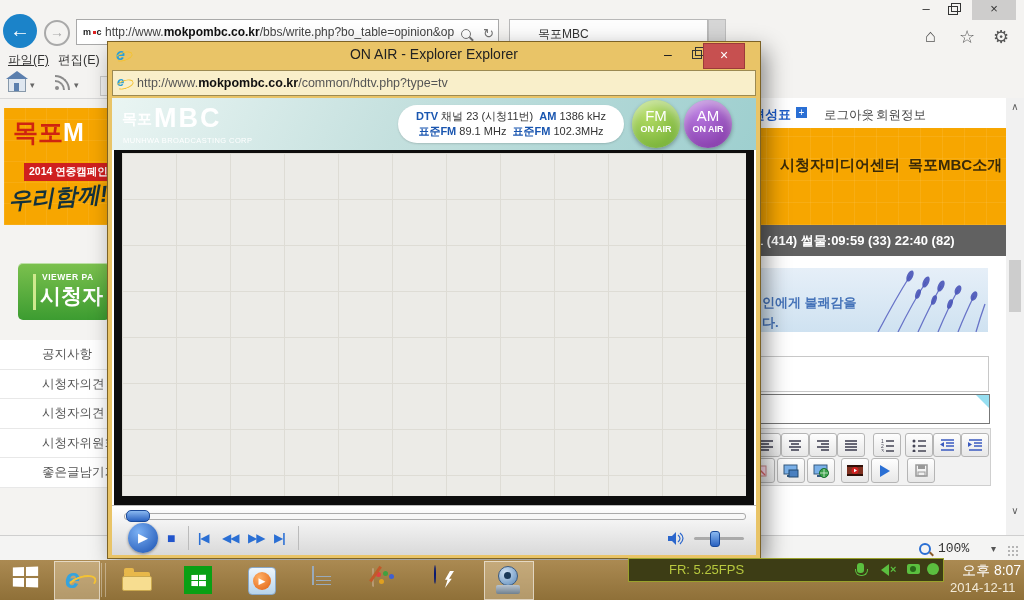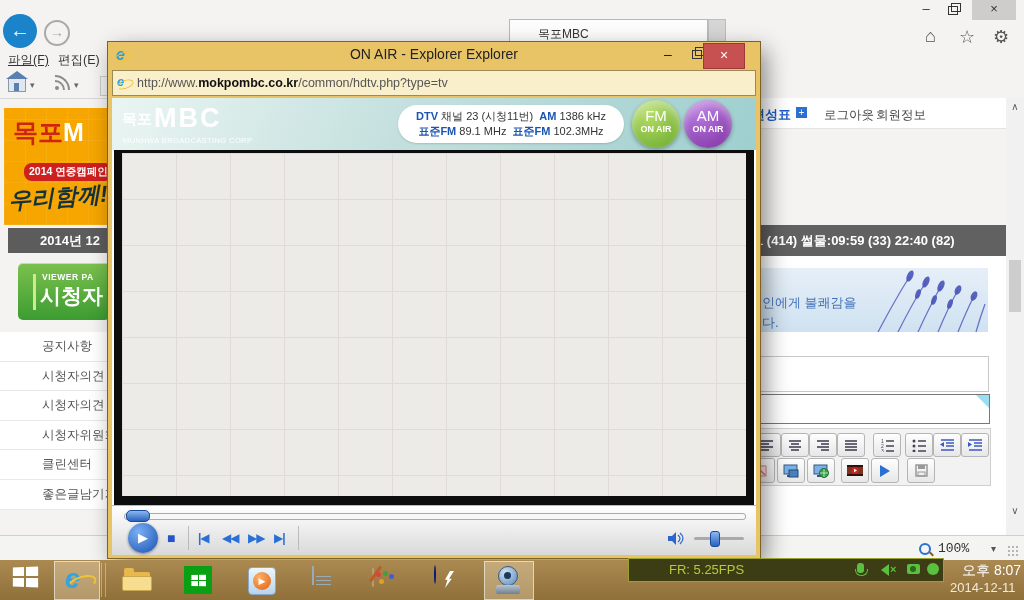--- a/index.html
+++ b/index.html
@@ -44,53 +44,53 @@
     border-left:none;border-bottom:none;border-radius:0 18px 0 0;}
   .cmd-stub{left:100px;top:76px;width:8px;height:18px;border:1px solid #c9c9c9;border-right:none;background:#efefef;}
 
   
   .lt-orange{left:4px;top:108px;width:106px;height:117px;background:#f7a600;overflow:hidden;
     background-image:repeating-linear-gradient(90deg,rgba(255,255,255,.07) 0 1px,transparent 1px 21px),
                      repeating-linear-gradient(0deg,rgba(255,255,255,.07) 0 1px,transparent 1px 21px);}
   .lt-logo{left:9px;top:8px;font-size:25px;font-weight:900;color:#cf2410;}
   .lt-logo b{color:#fff;letter-spacing:1px;}
   .lt-badge{left:20px;top:55px;background:#cf1f1f;color:#fff;font-size:10.5px;font-weight:bold;
-    padding:2px 5px;border-radius:8px;}
+    padding:2px 5px;border-radius:0;}
   .lt-script{left:4px;top:74px;font-size:23px;font-weight:900;font-style:italic;color:#14323c;
     transform:rotate(-4deg);}
   .lt-datebar{left:8px;top:228px;width:102px;height:25px;background:#5c5c5c;color:#fff;
     font-size:13px;font-weight:bold;line-height:25px;overflow:hidden;}
   .lt-datebar span{position:absolute;left:32px;top:0;}
   .viewerbox{left:18px;top:263px;width:92px;height:57px;border-radius:5px;
     background:linear-gradient(#7cc14e,#3c9c31);box-shadow:inset 0 1px 0 rgba(255,255,255,.5);overflow:hidden;}
   .viewerbox i{position:absolute;left:15px;top:11px;width:3px;height:36px;background:#cfe98e;}
   .viewer-sm{position:absolute;left:24px;top:9px;font-size:8.5px;color:#fff;font-weight:bold;letter-spacing:.5px;}
   .viewer-big{position:absolute;left:22px;top:19px;font-size:21px;color:#fff;font-weight:800;}
-  .lt-menu{left:0;top:332px;width:110px;background:#fff;}
+  .lt-menu{left:0;top:340px;width:110px;background:#fff;}
   .lt-menu-item{position:relative;height:28.6px;line-height:28.6px;font-size:12.5px;color:#555;
     padding-left:42px;border-bottom:1px solid #e8e8e8;overflow:hidden;white-space:nowrap;}
 
   
   .rt-topbar{left:744px;top:98px;width:262px;height:30px;background:#fff;border-bottom:1px solid #e4e4e4;}
   .rt-sched{left:8px;top:8px;font-size:13px;font-weight:bold;color:#1a5ac8;}
   .rt-plus{left:52px;top:9px;width:11px;height:11px;background:#2a6fd4;color:#fff;font-size:10px;
     line-height:11px;text-align:center;}
   .rt-logout{left:80px;top:9px;font-size:12.5px;color:#444;}
   .rt-div{left:122px;top:9px;font-size:12px;color:#bbb;}
   .rt-member{left:132px;top:9px;font-size:12.5px;color:#444;}
   .rt-nav{left:744px;top:128px;width:262px;height:97px;background:#f7a600;
     background-image:repeating-linear-gradient(90deg,rgba(255,255,255,.08) 0 1px,transparent 1px 22px),
                      repeating-linear-gradient(0deg,rgba(255,255,255,.08) 0 1px,transparent 1px 22px);}
   .rt-nav1{left:36px;top:28px;font-size:15px;font-weight:bold;color:#3a2a08;}
   .rt-nav2{left:164px;top:28px;font-size:15px;font-weight:bold;color:#3a2a08;}
   .rt-tide{left:744px;top:225px;width:262px;height:31px;background:#616161;color:#fff;
     font-size:13px;font-weight:bold;line-height:31px;overflow:hidden;}
   .rt-tide span{position:absolute;left:12px;}
   .rt-white{left:744px;top:256px;width:262px;height:279px;background:#fff;}
-  .banner{left:760px;top:268px;width:228px;height:64px;background:linear-gradient(#e6eff8,#cfe2f1);overflow:hidden;}
+  .banner{left:760px;top:268px;width:228px;height:64px;background:linear-gradient(#e6eff8,#cfe2f1);overflow:hidden;font-weight:bold;}
   .banner-t1{left:2px;top:26px;font-size:13px;color:#4472b8;}
   .banner-t2{left:2px;top:46px;font-size:13px;color:#4472b8;}
   .empty-row{left:760px;top:356px;width:227px;height:34px;background:#fff;border:1px solid #c8c8c8;}
   .subj-input{left:760px;top:394px;width:228px;height:28px;background:#fff;border:1px solid #777;}
   .subj-input::after{content:"";position:absolute;right:0;top:0;border-left:13px solid transparent;
     border-top:13px solid #97dff1;}
   .toolpanel{left:760px;top:428px;width:229px;height:56px;background:#f2f2f2;border:1px solid #cfcfcf;}
   .tbtn{position:absolute;width:26px;height:22px;background:linear-gradient(#fefefe,#e7e7e7);
     border:1px solid #b5b5b5;border-radius:3px;display:flex;align-items:center;justify-content:center;}
   .tbtn2{top:29px;height:23px;}
@@ -220,20 +220,28 @@
 </style>
 </head>
 <body>
 
 <div id="screen">
 
   <div class="ab chrome">
     <div class="ab back-btn"><span>←</span></div>
     <div class="ab fwd-btn"><span>→</span></div>
 
+    <div class="ab addr">
+      <span class="ab favicon-mbc">m<i></i>c</span>
+      <span class="ab addr-text tx"><span>http://www.</span><b>mokpombc.co.kr</b><span>/bbs/write.php?bo_table=opinion&amp;op</span></span>
+      <span class="ab addr-icons">
+        <span class="mag"></span>
+        <span class="refresh">↻</span>
+      </span>
+    </div>
 
     <div class="ab tab">
       <span class="ab tab-title tx">목포MBC</span>
     </div>
     <div class="ab newtab"></div>
 
     <div class="ab capbtn" style="left:912px;width:28px;"><span>–</span></div>
     <div class="ab capbtn" style="left:940px;width:28px;">
         <span class="restore" style="background:#f4f3f1;"></span>
       </div>
@@ -255,43 +263,43 @@
       </span>
     <span class="ab cmd-caret" style="left:74px;">▾</span>
     <span class="ab cmd-stub"></span>
   </div>
 
   <div class="ab lt-orange">
     <span class="ab lt-logo tx"><span>목포</span><b>M</b></span>
     <span class="ab lt-badge tx">2014 연중캠페인</span>
     <span class="ab lt-script tx">우리함께!</span>
   </div>
-  <div class="ab lt-datebar">
-      <span class="tx">2014년 12</span>
-    </div>
   <div class="ab viewerbox">
     <i></i>
     <span class="viewer-sm tx">VIEWER PA</span>
     <span class="viewer-big tx">시청자</span>
   </div>
   <div class="ab lt-menu">
     <div class="lt-menu-item">공지사항</div>
     <div class="lt-menu-item">시청자의견</div>
     <div class="lt-menu-item">시청자의견</div>
     <div class="lt-menu-item">시청자위원회</div>
-    <div class="lt-menu-item">클린센터</div>
     <div class="lt-menu-item">좋은글남기기</div>
   </div>
 
   <div class="ab rt-topbar">
     <span class="ab rt-sched tx">편성표</span>
     <span class="ab rt-plus">+</span>
     <span class="ab rt-logout tx">로그아웃</span>
     <span class="ab rt-div">|</span>
     <span class="ab rt-member tx">회원정보</span>
+  </div>
+  <div class="ab rt-nav">
+    <span class="ab rt-nav1 tx">시청자미디어센터</span>
+    <span class="ab rt-nav2 tx">목포MBC소개</span>
   </div>
   <div class="ab rt-tide">
       <span class="tx">1 (414)   썰물:09:59 (33) 22:40 (82)</span>
     </div>
   <div class="ab rt-white"></div>
 
   <div class="ab banner">
     <span class="ab banner-t1 tx">인에게 불쾌감을</span>
     <span class="ab banner-t2 tx">다.</span>
     <svg class="ab" style="right:0;top:0;" width="130" height="64" viewBox="0 0 130 64">

